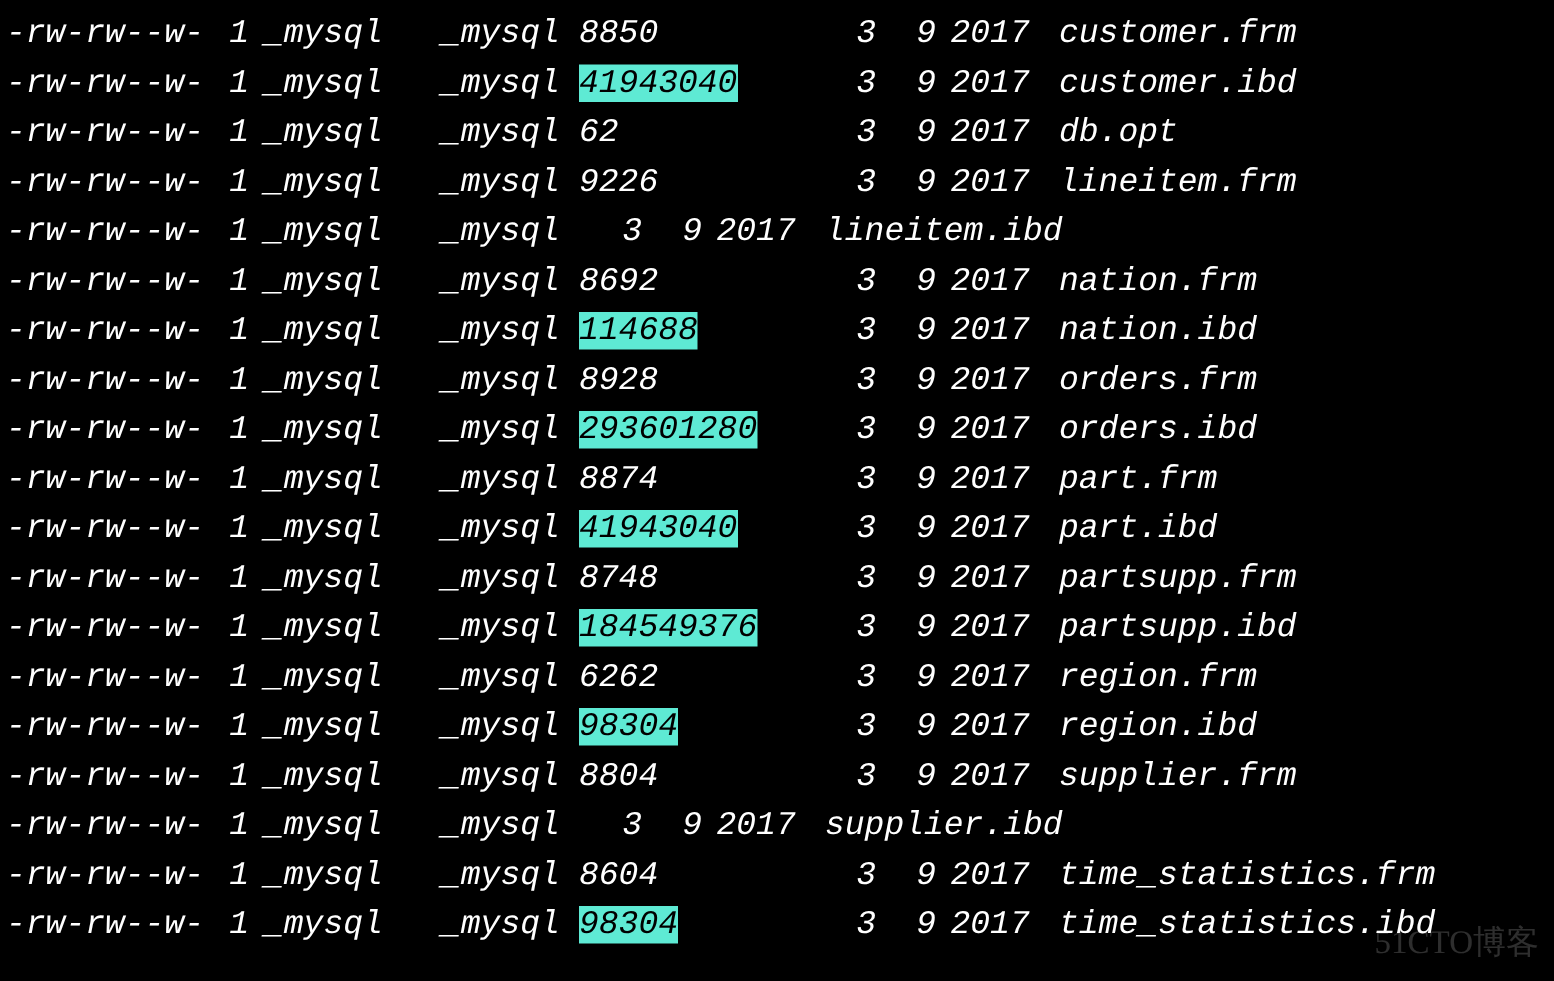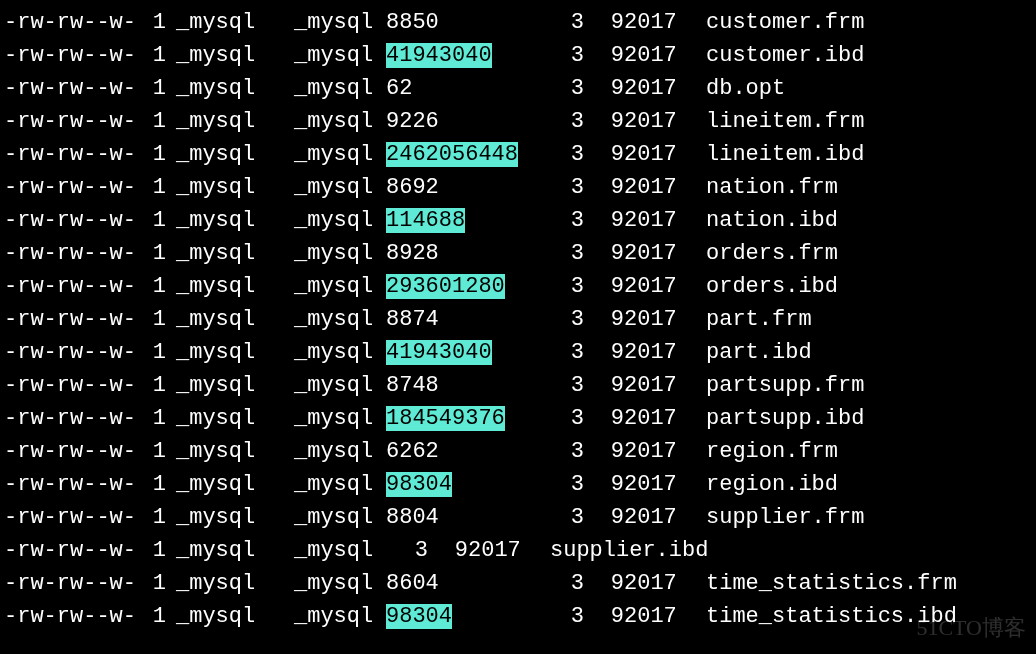--- a/index.html
+++ b/index.html
@@ -15,20 +15,21 @@
       padding: 6px 4px;
       white-space: nowrap;
       line-height: 1.5;
       width: 1036px;
       height: 654px;
       overflow: hidden;
     }
     .row {
       display: flex;
       align-items: baseline;
+      font-style: italic;
     }
     .perms {
       width: 136px;
     }
     .links {
       width: 26px;
       text-align: right;
     }
     .owner {
       width: 104px;
@@ -50,21 +51,21 @@
     .month {
       width: 42px;
       text-align: right;
     }
     .day {
       width: 40px;
       text-align: right;
     }
     .year {
       width: 72px;
-      text-align: left;
+      text-align: center;
     }
     .fname {
       padding-left: 10px;
     }
     .watermark {
       position: absolute;
       right: 10px;
       bottom: 10px;
       color: rgba(255,255,255,0.18);
       font-size: 22px;
@@ -117,21 +118,20 @@
       <span class="month">3</span>
       <span class="day">9</span>
       <span class="year">2017</span>
       <span class="fname">lineitem.frm</span>
     </div>
     <div class="row">
       <span class="perms">-rw-rw--w-</span>
       <span class="links">1</span>
       <span class="owner">_mysql</span>
       <span class="group">_mysql</span>
-      <span class="size"><span class="hl">2462056448</span></span>
       <span class="month">3</span>
       <span class="day">9</span>
       <span class="year">2017</span>
       <span class="fname">lineitem.ibd</span>
     </div>
     <div class="row">
       <span class="perms">-rw-rw--w-</span>
       <span class="links">1</span>
       <span class="owner">_mysql</span>
       <span class="group">_mysql</span>

